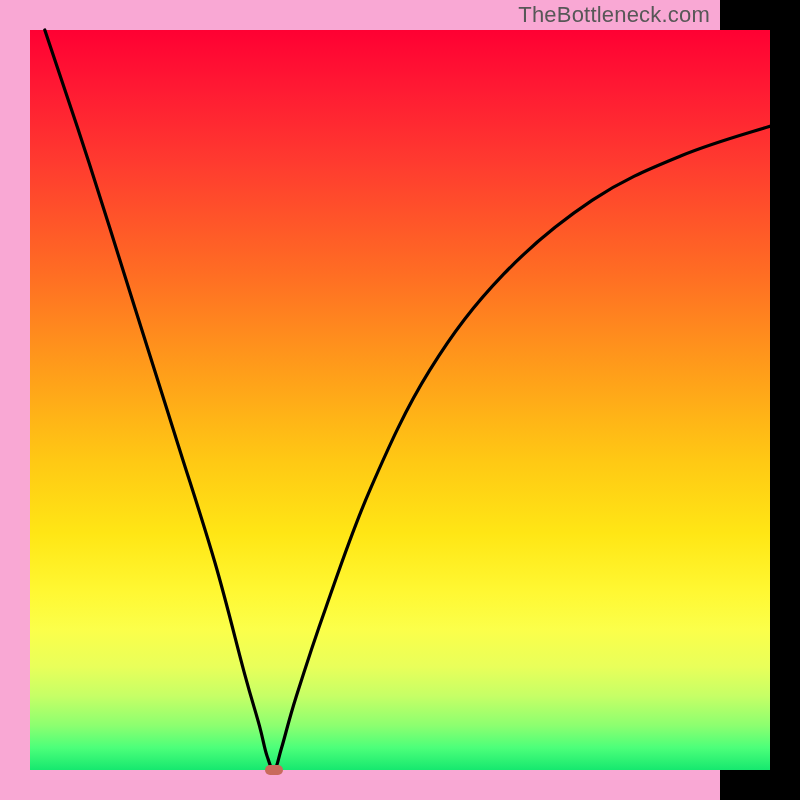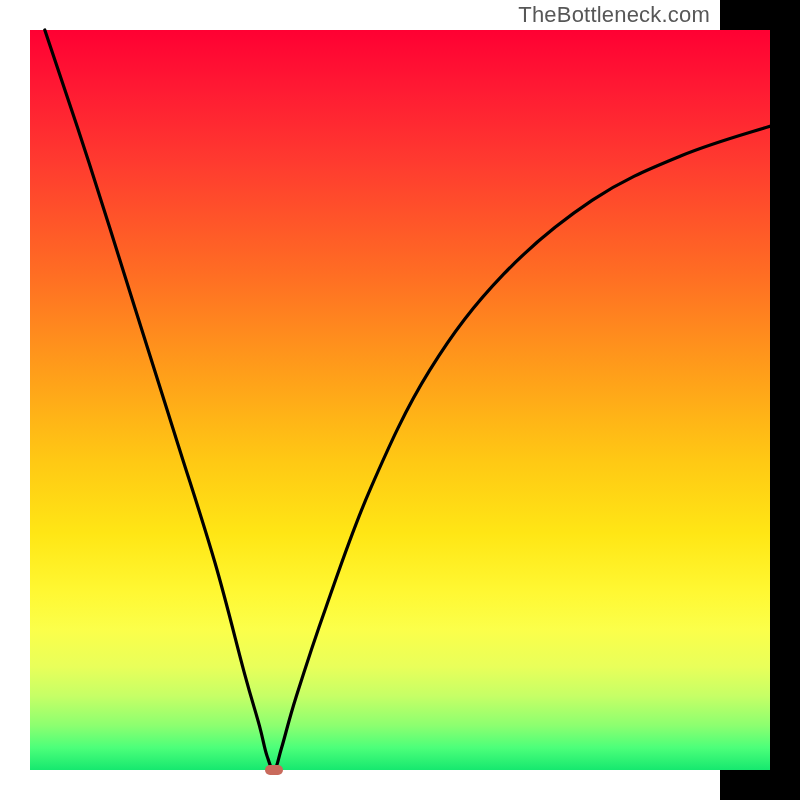--- a/index.html
+++ b/index.html
@@ -8,21 +8,21 @@
     width: 800px;
     height: 800px;
     background: #000;
     overflow: hidden;
     font-family: Arial, Helvetica, sans-serif;
   }
   .frame {
     position: relative;
     width: 720px;
     height: 800px;
-    background: #ffffff;
+    background: #f9a8d4;
   }
   .watermark {
     position: absolute;
     top: 2px;
     right: 10px;
     color: #575757;
     font-size: 22px;
     font-weight: 500;
     letter-spacing: 0.2px;
     user-select: none;

